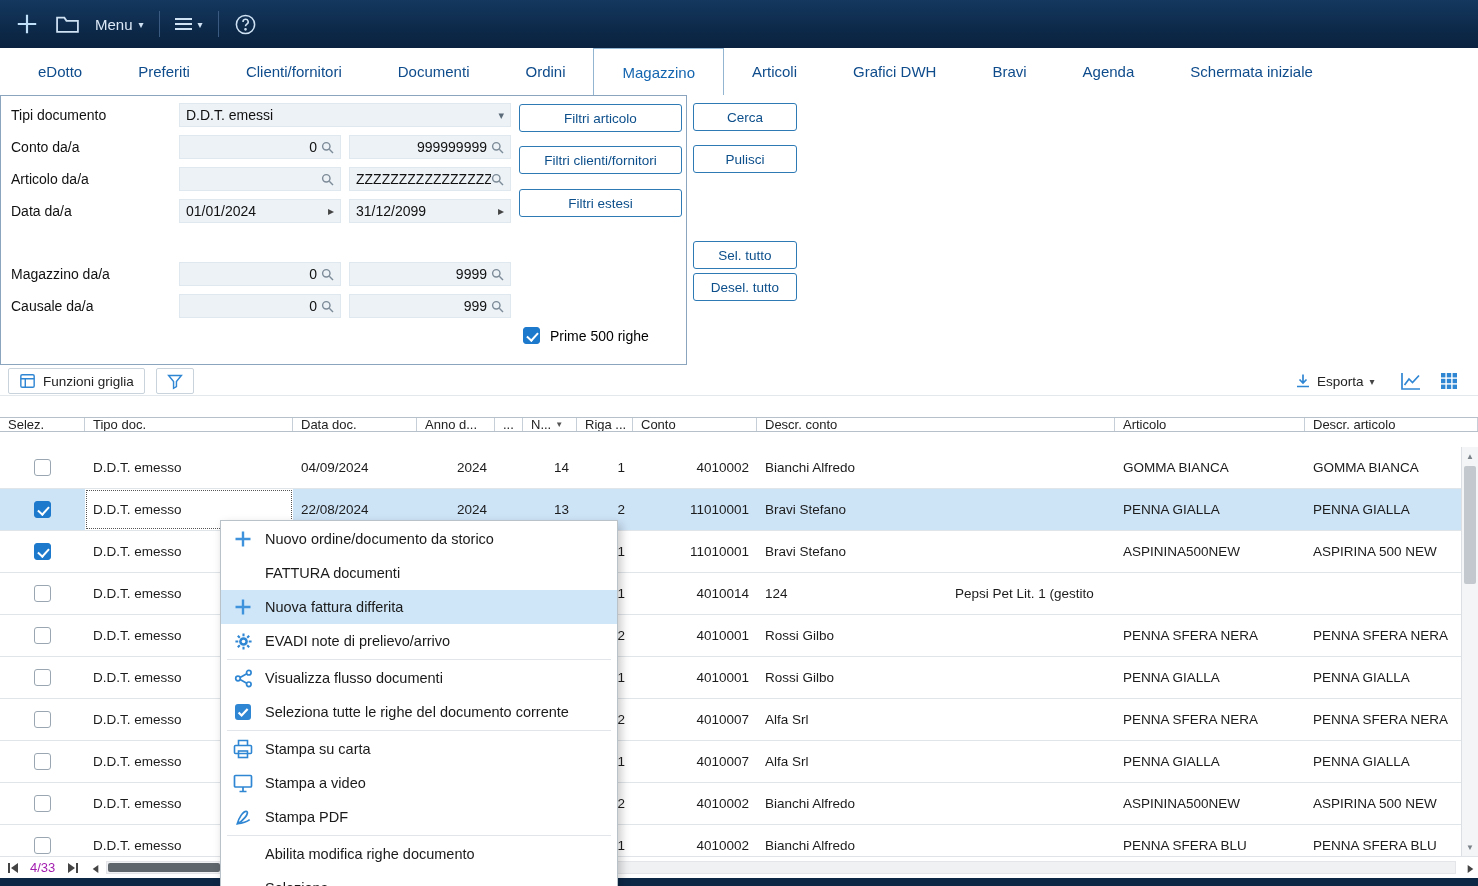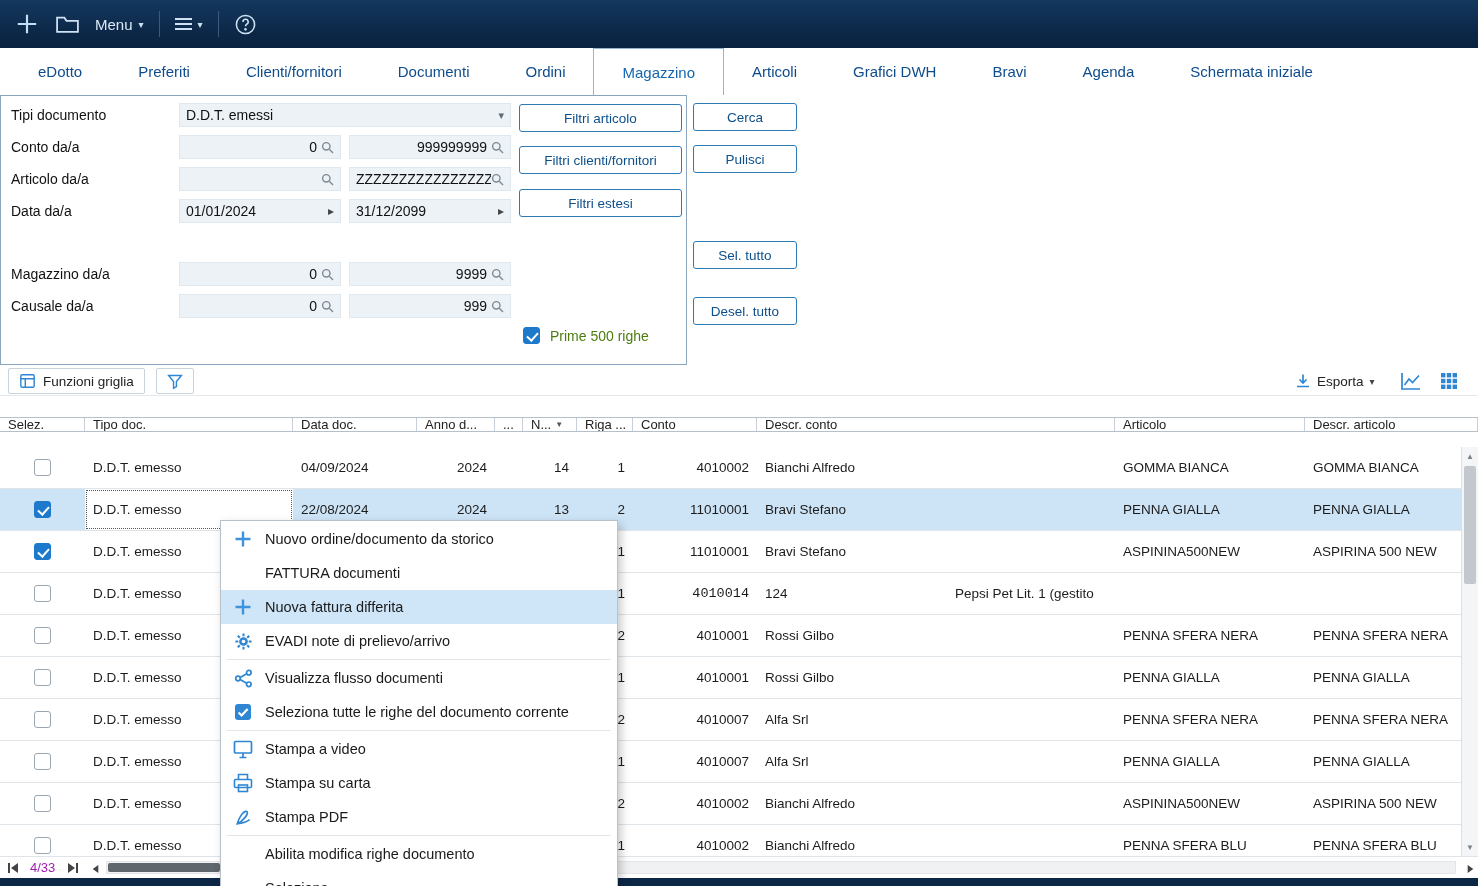--- a/index.html
+++ b/index.html
@@ -34,21 +34,21 @@
   .f1{left:178px;width:162px}
   .f2{left:348px;width:162px}
   .fval{flex:1;overflow:hidden;white-space:nowrap}
   .num .fval{text-align:right;padding-right:4px}
   .fcaret{color:#5c6b79;font-size:11px}
   .farrow{color:#444;font-size:12px}
   .mag{flex:0 0 auto}
   .pbtn{position:absolute;left:518px;width:163px;height:28px;background:#fff;border:1px solid #2d7ab5;
     border-radius:3px;color:#0d4f8b;font-size:13.5px;font-family:inherit;cursor:pointer}
   .fcheck{position:absolute;left:522px;top:231px;display:flex;align-items:center;gap:10px;cursor:pointer}
-  .fchecklabel{font-size:14px;color:#4d7c0f}
+  .fchecklabel{font-size:14px;color:#000000}
   .rbtn{position:absolute;left:693px;width:104px;height:28px;background:#fff;border:1px solid #2d7ab5;
     border-radius:3px;color:#0d4f8b;font-size:13.5px;font-family:inherit;cursor:pointer;z-index:4}
 
   
   .cb{position:relative;display:inline-block;width:17px;height:17px;border:1px solid #9aa7b2;border-radius:3px;background:#fff;flex:0 0 auto}
   .cb.checked{background:#1c79cc;border-color:#1c79cc}
   .cb.checked::after{content:"";position:absolute;left:5px;top:2px;width:5px;height:9px;
     border:solid #fff;border-width:0 2px 2px 0;transform:rotate(42deg)}
 
   
@@ -256,21 +256,21 @@
 
     <div class="fcheck">
       <span class="cb checked"></span>
       <span class="fchecklabel">Prime 500 righe</span>
     </div>
   </div>
 
   <button class="rbtn" style="top:103px">Cerca</button>
   <button class="rbtn" style="top:145px">Pulisci</button>
   <button class="rbtn" style="top:241px">Sel. tutto</button>
-  <button class="rbtn" style="top:297px">Desel. tutto</button>
+  <button class="rbtn" style="top:273px">Desel. tutto</button>
 
   <div class="gtoolbar">
     <div class="tbtn" style="left:8px">
       <svg width="17" height="16" viewBox="0 0 18 18" fill="none" stroke="#2f86d3" stroke-width="1.6">
           <rect x="1.5" y="2" width="15" height="14" rx="1.5"></rect>
           <path d="M1.5 6.5h15M6.5 6.5V16"></path>
         </svg>
       <span>Funzioni griglia</span>
     </div>
     <div class="tbtn" style="left:156px;width:38px;justify-content:center;padding:0">
@@ -391,21 +391,21 @@
       <div class="grow">
         <div class="gcell a-center" style="width: 85px;">
           <span class="cb"></span>
         </div>
         <div class="gcell a-left" style="width: 208px;">D.D.T. emesso</div>
         <div class="gcell a-left" style="width: 124px;"></div>
         <div class="gcell a-right" style="width: 78px;"></div>
         <div class="gcell a-left" style="width: 28px;"></div>
         <div class="gcell a-right" style="width: 54px;"></div>
         <div class="gcell a-right" style="width: 56px;">1</div>
-        <div class="gcell a-right" style="width: 124px; font-family: Liberation Mono, monospace;">4010014</div>
+        <div class="gcell a-right" style="width: 124px;">4010014</div>
         <div class="gcell a-left" style="width: 190px;">124</div>
         <div class="gcell a-left" style="width: 173px;">Pepsi Pet Lit. 1 (gestito</div>
       </div>
       <div class="grow">
         <div class="gcell a-center" style="width: 85px;">
           <span class="cb"></span>
         </div>
         <div class="gcell a-left" style="width: 208px;">D.D.T. emesso</div>
         <div class="gcell a-left" style="width: 124px;"></div>
         <div class="gcell a-right" style="width: 78px;"></div>
@@ -573,39 +573,39 @@
           <svg width="18" height="18" viewBox="0 0 18 18">
             <rect x="1" y="1" width="16" height="16" rx="3" fill="#2f86d3"></rect>
             <path d="M4.6 9.4l3 3.1 6-6.6" stroke="#fff" stroke-width="2.2" fill="none"></path>
           </svg>
         </span>
         <span class="mlabel">Seleziona tutte le righe del documento corrente</span>
       </div>
       <div class="msep"></div>
       <div class="mitem">
         <span class="micon">
-          <svg width="20" height="19" viewBox="0 0 20 19" fill="none" stroke="#2f86d3" stroke-width="1.7">
-            <rect x="1.5" y="1.5" width="17" height="11.5" rx="1"></rect>
-            <path d="M6.5 17.5h7M10 13v4.5"></path>
-          </svg>
-        </span>
-        <span class="mlabel">Stampa a video</span>
-      </div>
-      <div class="mitem">
-        <span class="micon">
           <svg width="20" height="20" viewBox="0 0 20 20" fill="none" stroke="#2f86d3" stroke-width="1.6">
             <path d="M5.5 6.5v-5h9v5"></path>
             <rect x="1.5" y="6.5" width="17" height="8" rx="1"></rect>
             <rect x="5.5" y="12" width="9" height="6.5"></rect>
           </svg>
         </span>
         <span class="mlabel">Stampa su carta</span>
       </div>
       <div class="mitem">
         <span class="micon">
+          <svg width="20" height="19" viewBox="0 0 20 19" fill="none" stroke="#2f86d3" stroke-width="1.7">
+            <rect x="1.5" y="1.5" width="17" height="11.5" rx="1"></rect>
+            <path d="M6.5 17.5h7M10 13v4.5"></path>
+          </svg>
+        </span>
+        <span class="mlabel">Stampa a video</span>
+      </div>
+      <div class="mitem">
+        <span class="micon">
           <svg width="19" height="19" viewBox="0 0 20 20" fill="none" stroke="#2f86d3" stroke-width="1.8">
             <path d="M3.5 16.5C5 10.5 9.5 3.5 12.7 3.5c2.3 0 1.6 3.3-1 6.4-2.6 3.2-6 5.8-8.2 6.6z"></path>
             <path d="M3.5 16.5c4-.3 9.5-1.4 13-4.2"></path>
           </svg>
         </span>
         <span class="mlabel">Stampa PDF</span>
       </div>
       <div class="msep"></div>
       <div class="mitem">
         <span class="micon"></span>

